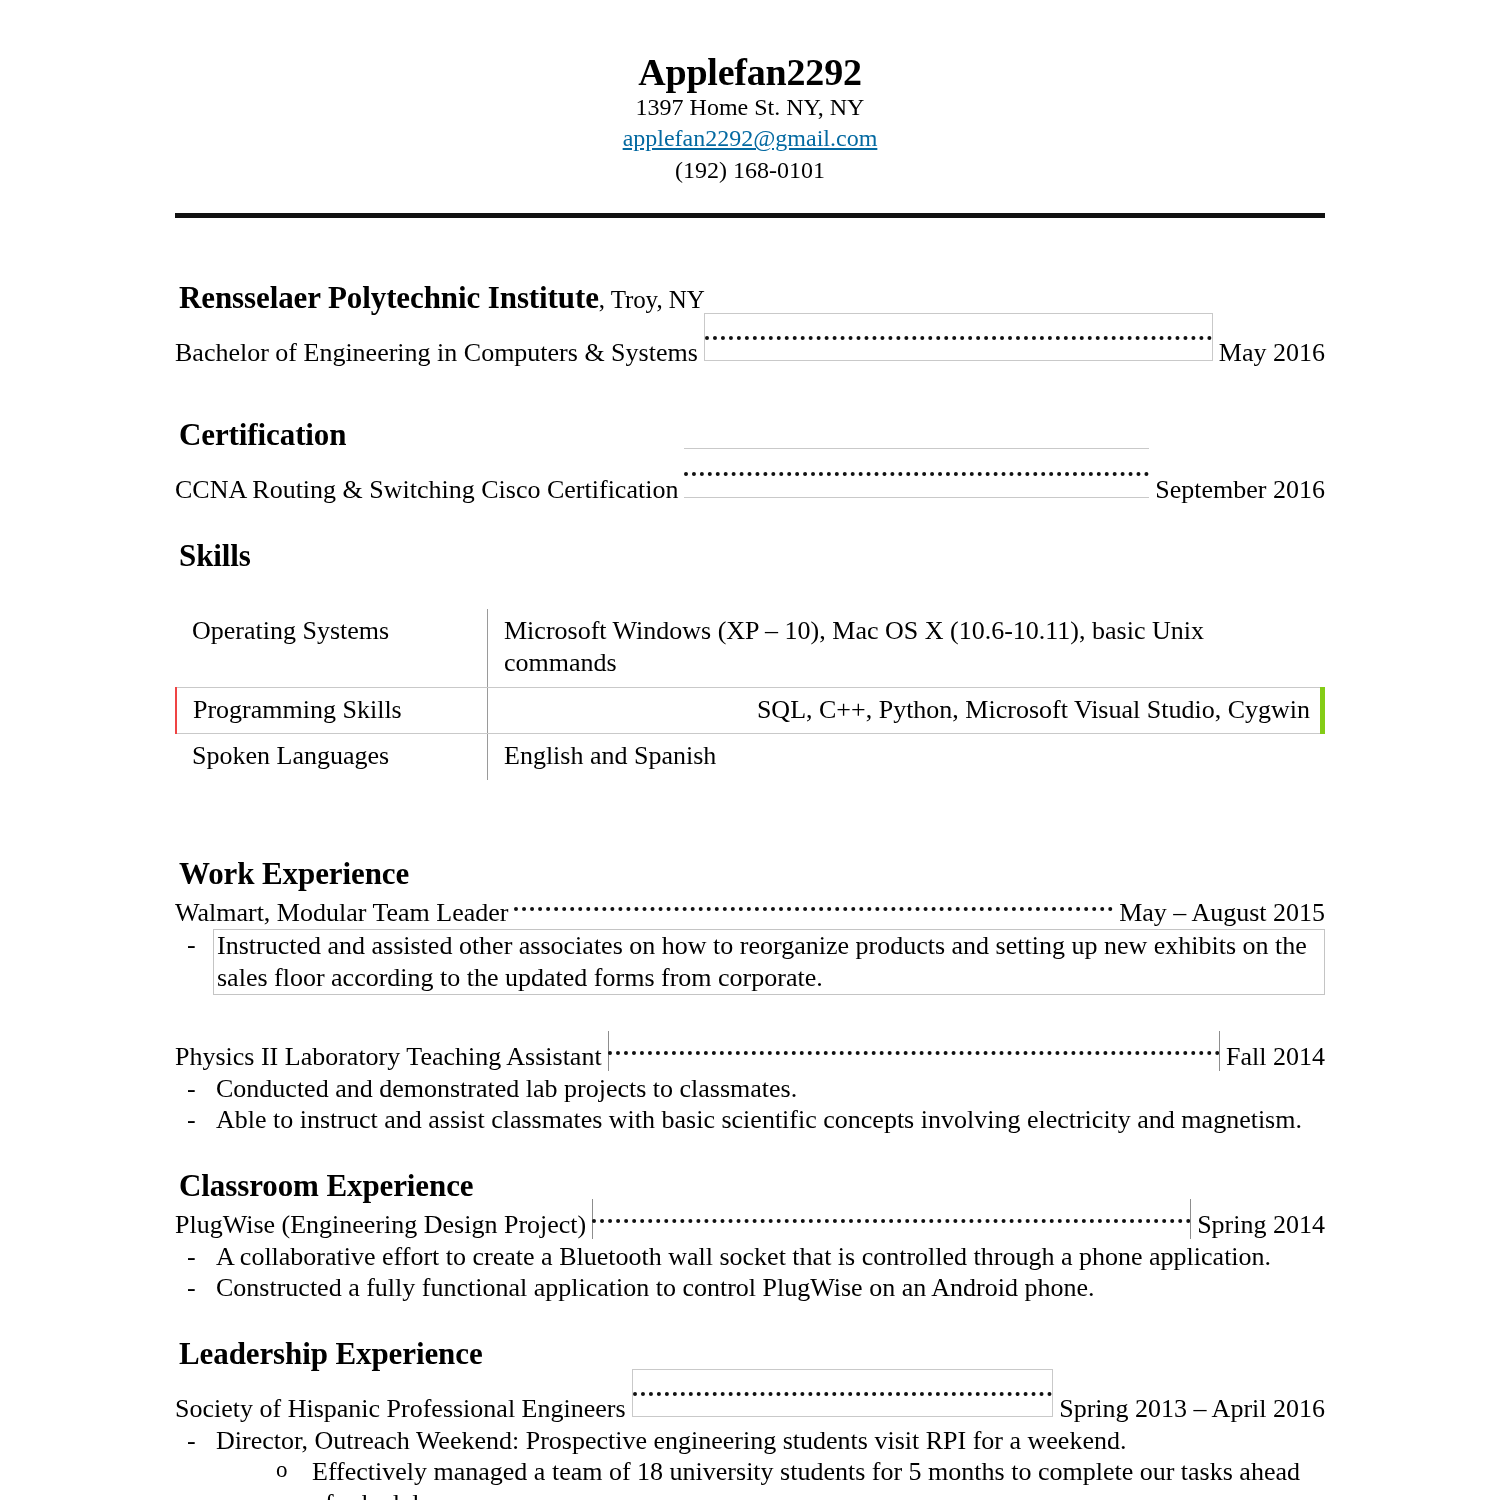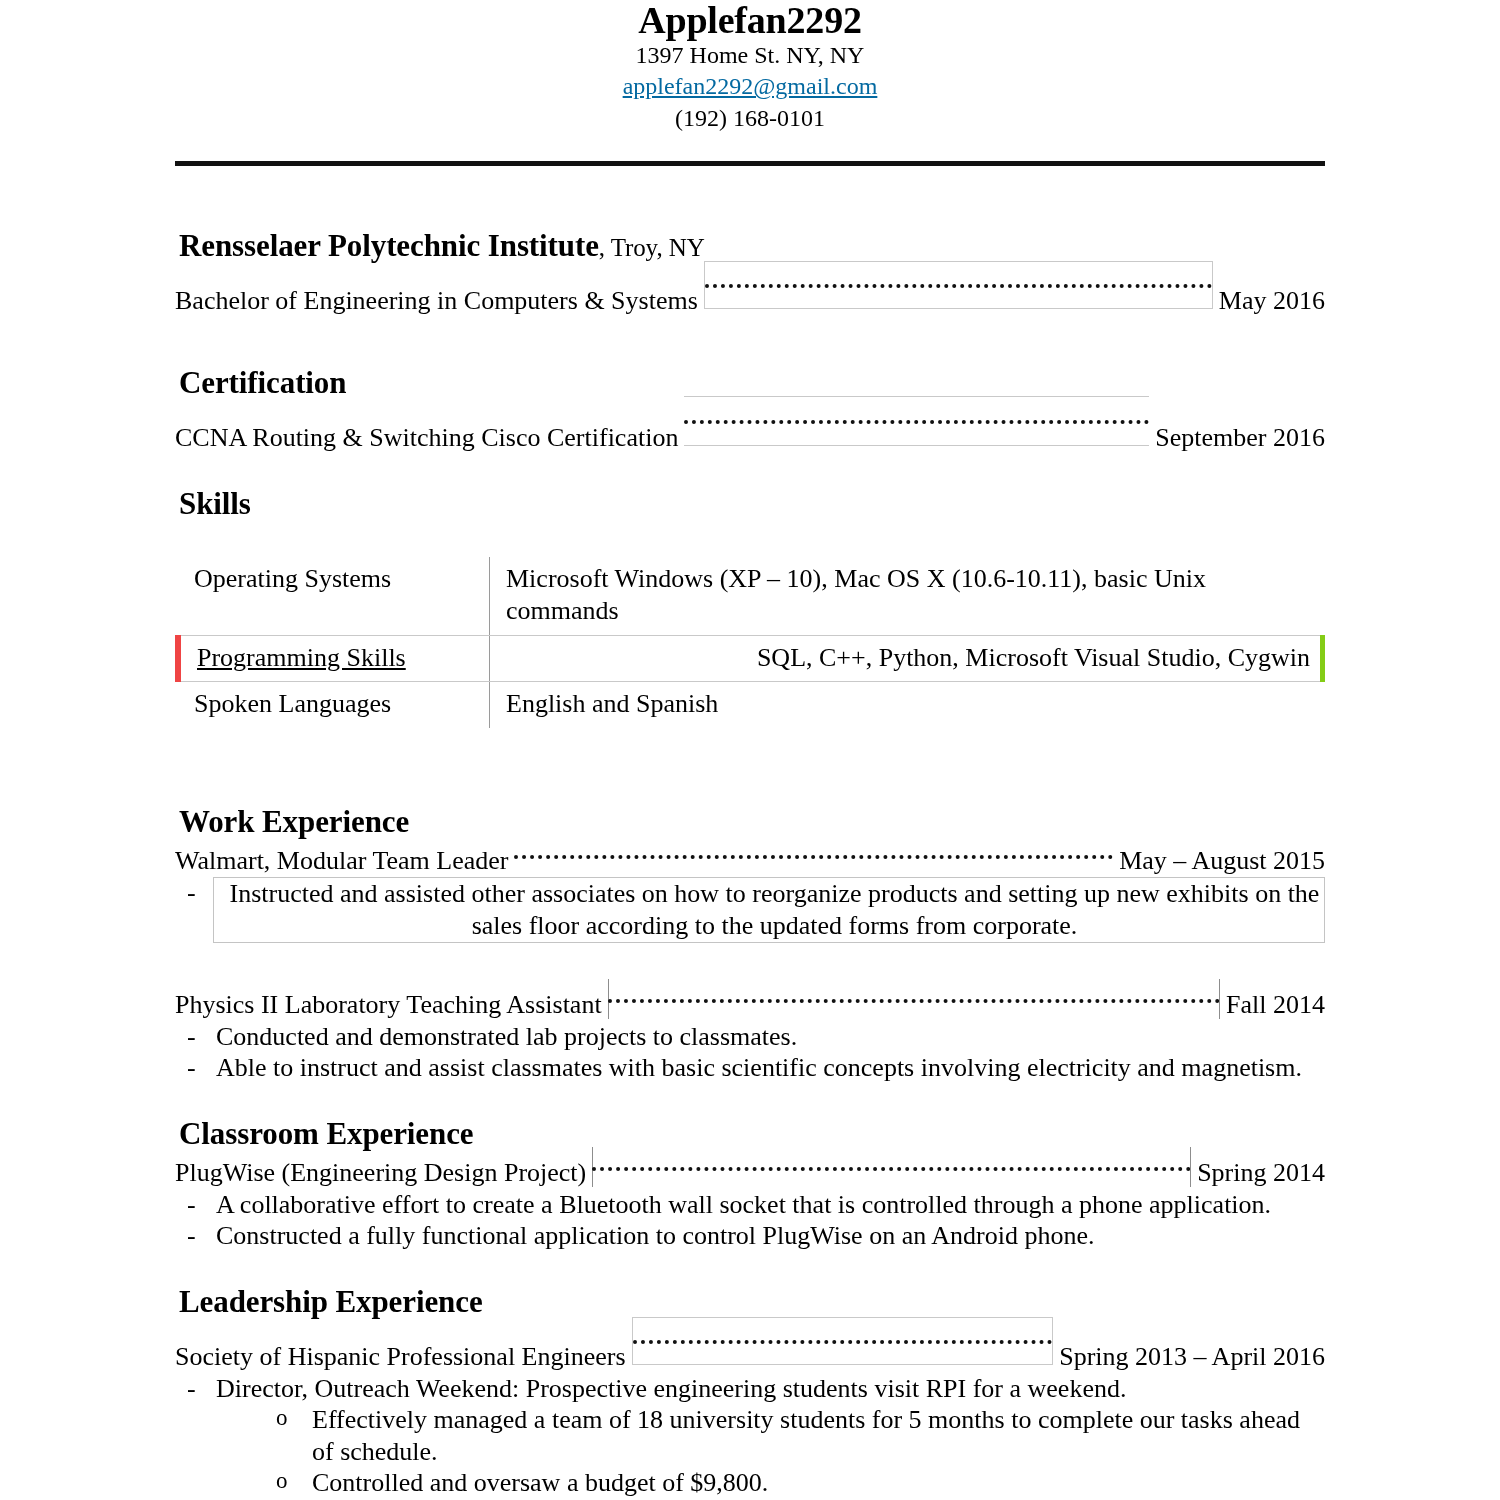--- a/index.html
+++ b/index.html
@@ -19,20 +19,21 @@
     position: relative;
     width: 1500px;
     height: 1500px;
     box-sizing: border-box;
     padding: 0;
   }
 
   
   .header {
     text-align: center;
+    padding-top: 52px;
   }
   .hdr-name {
     font-size: 38px;
     font-weight: bold;
     letter-spacing: -0.2px;
     line-height: 1.06;
   }
   .hdr-line {
     font-size: 24px;
     line-height: 1.30;
@@ -134,21 +135,21 @@
   }
   .skills-tbl td {
     padding: 6px 10px 8px 16px;
     vertical-align: top;
     line-height: 1.22;
   }
   .skills-tbl td.k { width: 285px; border-right: 1px solid #9a9a9a; }
   .skills-tbl tr.r0 td { border-bottom: 1px solid #c9c9c9; }
   .skills-tbl tr.r1 td { border-bottom: 1px solid #c9c9c9; border-top: 1px solid #c9c9c9; }
   .skills-tbl tr.r1 td.v { border-right: 5px solid #84cc16; text-align: right; }
-  .skills-tbl tr.r1 td.k { border-left: 6px solid #ef4444; text-decoration: underline; }
+  .skills-tbl tr.r1 td.k { border-left: 2px solid #ef4444; }
 
   
   .bul {
     display: flex;
     font-size: 26px;
     line-height: 1.21;
     align-items: flex-start;
   }
   .bul .mk {
     flex: 0 0 auto;
@@ -157,22 +158,21 @@
     box-sizing: border-box;
   }
   .bul .bt { flex: 1 1 auto; }
 
   .bul.lvl2 { padding-left: 91px; }
   .bul.lvl2 .mk { width: 46px; padding-left: 10px; font-size: 23px; }
 
   .boxed-bullet .bt {
     border: 1px solid #c4c4c4;
     margin-left: -3px;
-    padding: 0 3px 1px 14px;
-    text-align: center;
+    padding: 0 3px 1px 3px;
   }
 
   .gap-sm { height: 14px; }
   .gap-md { height: 28px; }
   .gap-lg { height: 44px; }
   .gap-xl { height: 58px; }
 </style>
 </head>
 <body>
 

